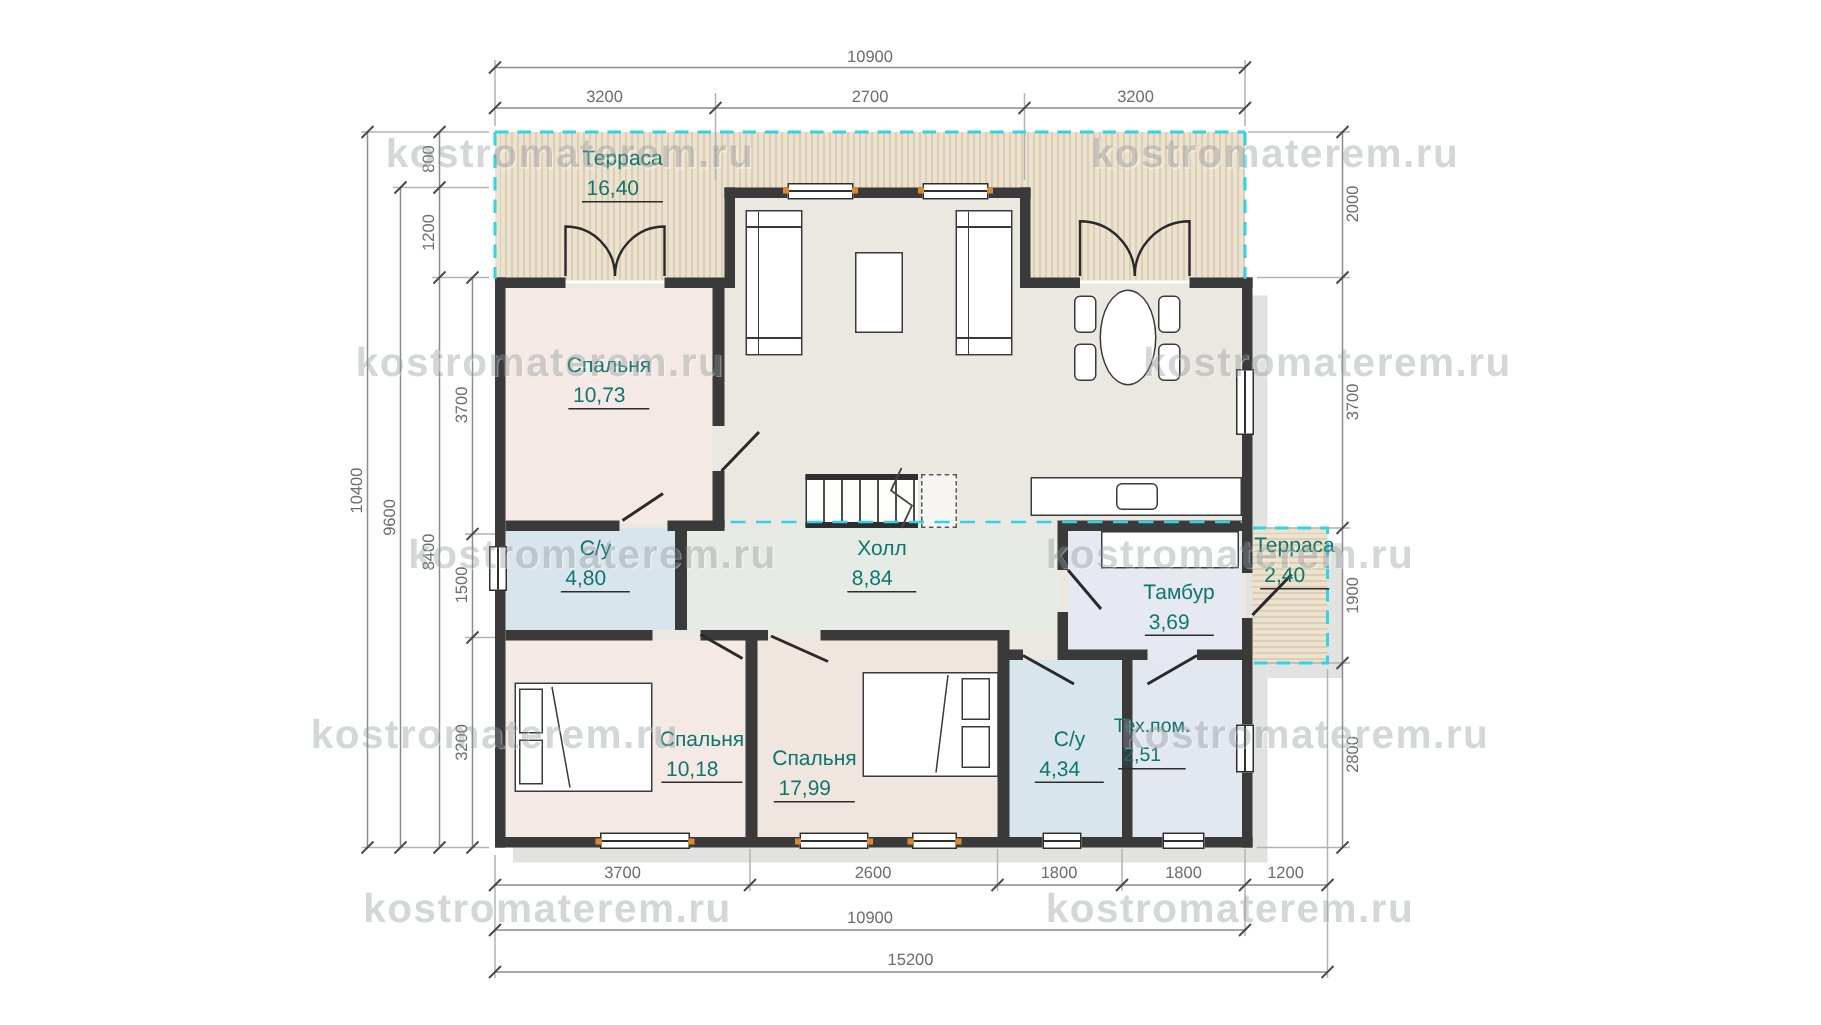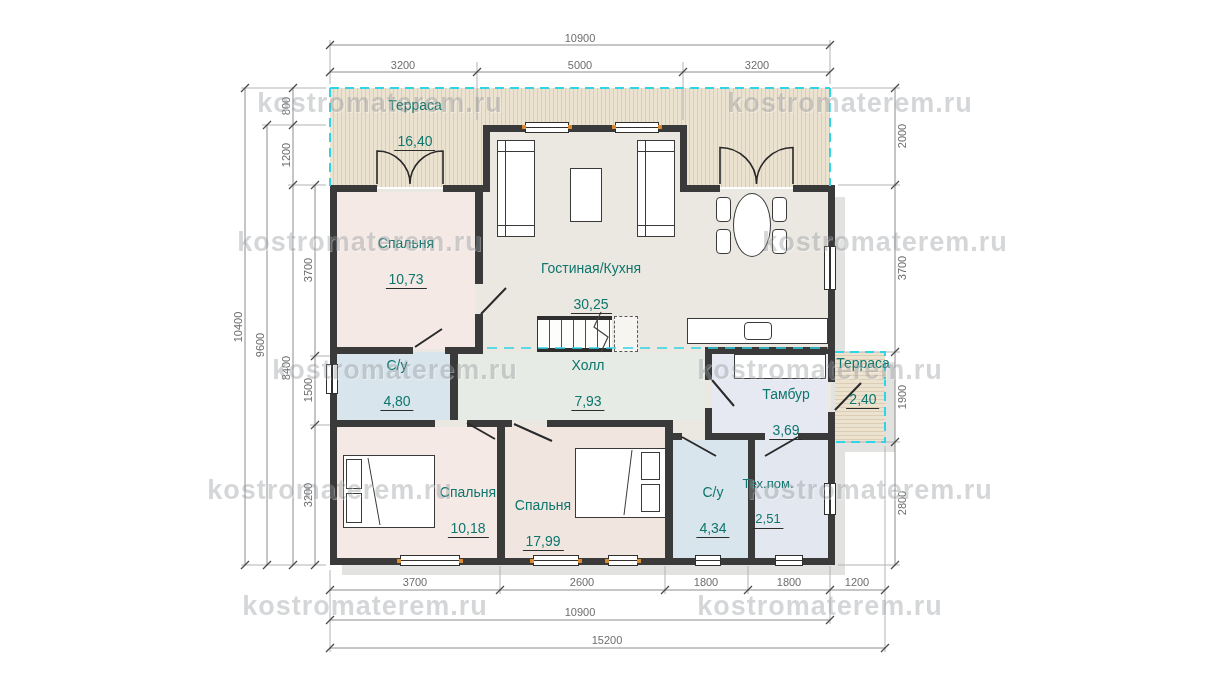--- a/index.html
+++ b/index.html
@@ -19,21 +19,21 @@
      border-top:4px solid #2e2e2e;border-bottom:4px solid #2e2e2e;
      background-image:repeating-linear-gradient(to right, transparent 0, transparent 11px, #4c4c4c 11px, #4c4c4c 12px);}
   .stairs-dash{position:absolute;border:1.4px dashed #5a5a5a;box-sizing:border-box;background:#f6f5f1;}
   .win-h{position:absolute;background:#fff;border:1px solid #2f2f2f;box-sizing:border-box;
      background-image:linear-gradient(to bottom, transparent 42%, #2f2f2f 42%, #2f2f2f 58%, transparent 58%);}
   .win-v{position:absolute;background:#fff;border:1px solid #2f2f2f;box-sizing:border-box;
      background-image:linear-gradient(to right, transparent 42%, #2f2f2f 42%, #2f2f2f 58%, transparent 58%);}
   .tick-o{position:absolute;width:4px;height:4px;background:#dd8a2e;}
   .rlabel{position:absolute;transform:translateX(-50%);text-align:center;color:#0f766e;
      font-size:14px;line-height:1.15;white-space:nowrap;z-index:40;}
-  .rarea{display:inline-block;margin-top:20px;padding:0 3px 1px 3px;border-bottom:1.2px solid #2d2d2d;}
+  .rarea{display:inline-block;margin-top:4px;padding:0 16px 1px 3px;border-bottom:1.2px solid #2d2d2d;}
   .dimh{position:absolute;font-size:11px;color:#6d6d6d;transform:translateX(-50%);white-space:nowrap;z-index:35;}
   .dimv{position:absolute;font-size:11px;color:#6d6d6d;transform:translate(-50%,-50%) rotate(-90deg);white-space:nowrap;z-index:35;}
   .wm{position:absolute;transform:translate(-50%,-50%);font-size:27px;font-weight:bold;letter-spacing:1px;
      color:#8f969b;opacity:0.38;text-shadow:1px 1px 0 #ffffff;white-space:nowrap;z-index:60;pointer-events:none;}
   svg.overlay{position:absolute;left:0;top:0;z-index:30;}
 </style>
 </head>
 <body>
 
 <div id="canvas">
@@ -178,27 +178,23 @@
   </svg>
 
   <div class="rlabel" style="left:415px;top:97px;">
     <div>Терраса</div>
     <div class="rarea">16,40</div>
   </div>
   <div class="rlabel" style="left:406px;top:235px;">
     <div>Спальня</div>
     <div class="rarea">10,73</div>
   </div>
-  <div class="rlabel" style="left:591px;top:260px;">
-    <div>Гостиная/Кухня</div>
-    <div class="rarea">30,25</div>
-  </div>
   <div class="rlabel" style="left:588px;top:357px;">
     <div>Холл</div>
-    <div class="rarea">7,93</div>
+    <div class="rarea">8,84</div>
   </div>
   <div class="rlabel" style="left:397px;top:357px;">
     <div>С/у</div>
     <div class="rarea">4,80</div>
   </div>
   <div class="rlabel" style="left:786px;top:386px;">
     <div>Тамбур</div>
     <div class="rarea">3,69</div>
   </div>
   <div class="rlabel" style="left:863px;top:355px;">
@@ -217,21 +213,21 @@
     <div>С/у</div>
     <div class="rarea">4,34</div>
   </div>
   <div class="rlabel" style="left:768px;top:477px;font-size:13px;">
     <div>Тех.пом.</div>
     <div class="rarea">2,51</div>
   </div>
 
   <div class="dimh" style="left:580px;top:32px;">10900</div>
   <div class="dimh" style="left:403px;top:59px;">3200</div>
-  <div class="dimh" style="left:580px;top:59px;">5000</div>
+  <div class="dimh" style="left:580px;top:59px;">2700</div>
   <div class="dimh" style="left:757px;top:59px;">3200</div>
 
   <div class="dimv" style="left:238px;top:327px;">10400</div>
   <div class="dimv" style="left:260px;top:345px;">9600</div>
   <div class="dimv" style="left:286px;top:106px;">800</div>
   <div class="dimv" style="left:286px;top:155px;">1200</div>
   <div class="dimv" style="left:286px;top:368px;">8400</div>
   <div class="dimv" style="left:308px;top:270px;">3700</div>
   <div class="dimv" style="left:308px;top:390px;">1500</div>
   <div class="dimv" style="left:308px;top:495px;">3200</div>

